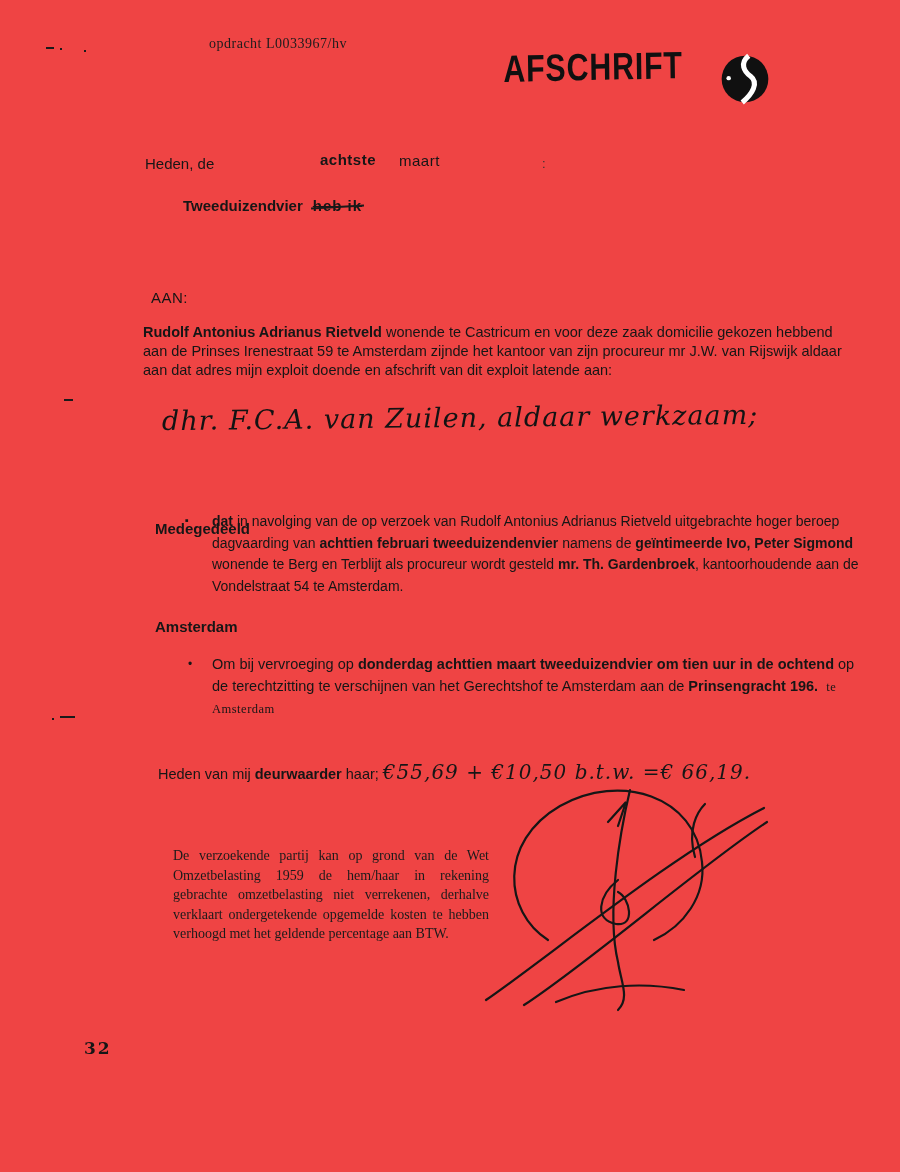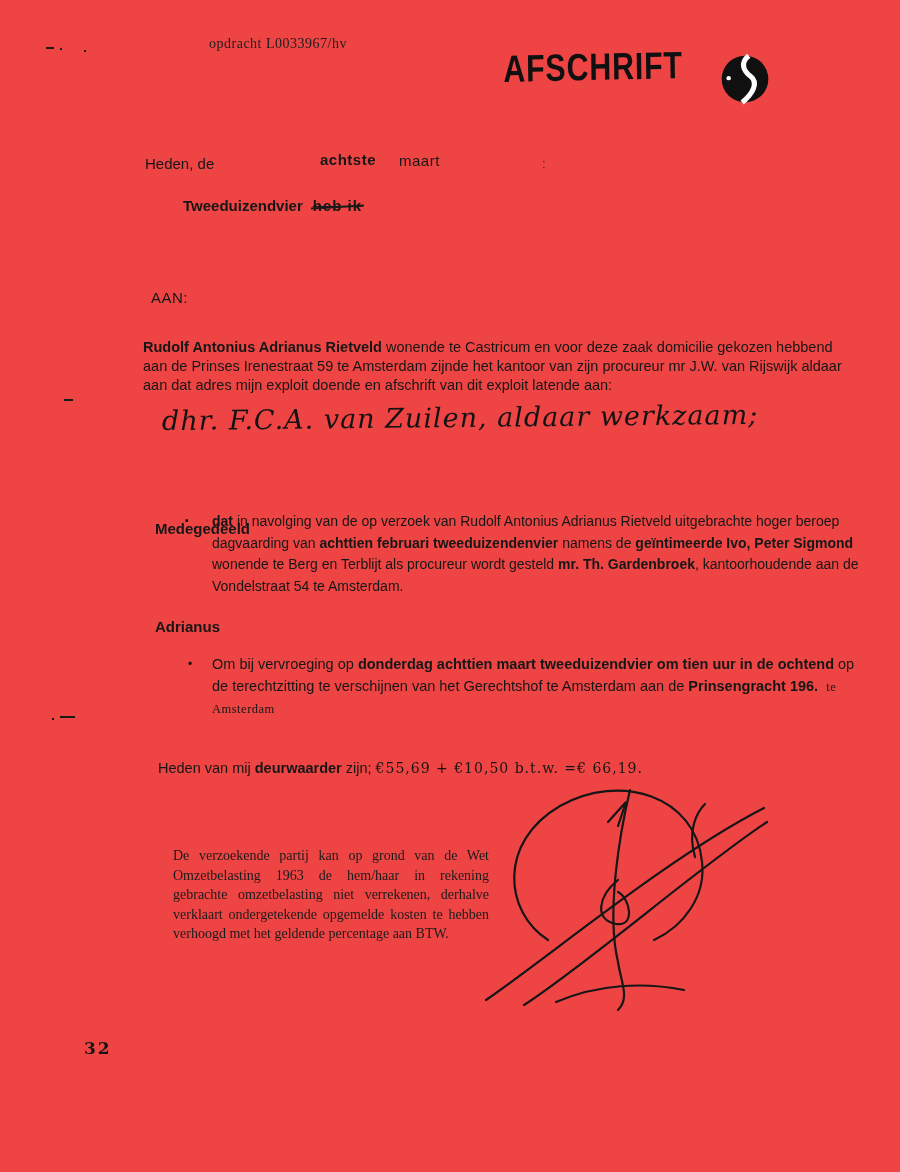--- a/index.html
+++ b/index.html
@@ -37,37 +37,37 @@
   .struck::after{
     content:"";position:absolute;left:-2px;right:-2px;top:55%;
     border-top:2px solid #1a1a1a;transform:rotate(-3deg);
   }
 
   .bailiff{left:440px;top:205px;width:322px;font-size:14px;line-height:17.6px;
            font-family:"Liberation Serif",serif;color:#141414;}
 
   .aan{left:151px;top:289px;font-size:15px;font-weight:normal;letter-spacing:0.5px;text-align:center;}
 
-  .recipient{left:143px;top:338px;width:716px;font-size:14.5px;line-height:19px;}
+  .recipient{left:143px;top:323px;width:716px;font-size:14.5px;line-height:19px;}
 
   .hwline{left:162px;top:402px;font-size:27px;letter-spacing:1px;
           transform:rotate(-0.6deg);white-space:nowrap;color:#131313;}
 
   .h-medegedeeld{left:155px;top:476px;font-size:15px;font-weight:bold;margin-top:44px;}
   .bullet1-dot{left:185px;top:514px;font-size:11px;}
   .bullet1-text{left:212px;top:511px;width:648px;font-size:14px;line-height:21.5px;}
 
   .h-aangezegd{left:155px;top:618px;font-size:15px;font-weight:bold;}
   .bullet2-dot{left:188px;top:657px;font-size:12px;}
   .bullet2-text{left:212px;top:654px;width:655px;font-size:14.5px;line-height:21.5px;}
   .small-typed{font-family:"Liberation Serif",serif;font-size:12.5px;letter-spacing:0.5px;}
 
   .kosten{left:158px;top:760px;font-size:14.5px;white-space:nowrap;}
-  .kosten .hw-amounts{font-family:"DejaVu Serif",serif;
-                      font-size:14px;letter-spacing:1px;margin-left:4px;}
+  .kosten .hw-amounts{font-family:"DejaVu Serif",serif;font-style:italic;
+                      font-size:20px;letter-spacing:1px;margin-left:4px;}
 
   .signature{left:468px;top:760px;width:312px;height:258px;}
 
   .btw{left:173px;top:846px;width:316px;font-size:14px;line-height:19.6px;
        text-align:justify;font-family:"Liberation Serif",serif;color:#1b1b1b;}
 
   .pagenum{left:84px;top:1038px;font-size:17px;font-weight:bold;
            font-family:"DejaVu Serif",serif;letter-spacing:2px;}
 
   .dash{background:#1a1a1a;height:2px;}
@@ -112,38 +112,38 @@
   <div class="abs aan">AAN:</div>
 
   <div class="abs recipient"><span class="bold">Rudolf Antonius Adrianus Rietveld</span><span> wonende te Castricum en voor deze zaak domicilie gekozen hebbend aan de  Prinses Irenestraat 59 te Amsterdam zijnde het kantoor van zijn procureur mr J.W. van Rijswijk aldaar aan dat adres mijn exploit doende en afschrift van dit exploit latende aan:</span></div>
 
   <div class="abs hwline hand">dhr. F.C.A. van Zuilen, aldaar werkzaam;</div>
 
   <div class="abs h-medegedeeld">Medegedeeld</div>
   <div class="abs bullet1-dot">▪</div>
   <div class="abs bullet1-text"><span class="bold">dat</span><span> in navolging van de op verzoek van Rudolf Antonius Adrianus Rietveld uitgebrachte hoger beroep dagvaarding van </span><span class="bold">achttien februari tweeduizendenvier</span><span> namens de </span><span class="bold">geïntimeerde Ivo, Peter Sigmond</span><span> wonende te  Berg en Terblijt als procureur wordt gesteld </span><span class="bold">mr. Th. Gardenbroek</span><span>, kantoorhoudende aan de Vondelstraat 54 te Amsterdam.</span></div>
 
-  <div class="abs h-aangezegd">Adrianus</div>
+  <div class="abs h-aangezegd">Amsterdam</div>
   <div class="abs bullet2-dot">•</div>
   <div class="abs bullet2-text"><span>Om bij vervroeging op </span><span class="bold">donderdag achttien maart tweeduizendvier om tien uur in de ochtend</span><span> op de terechtzitting te verschijnen van het Gerechtshof te Amsterdam aan de </span><span class="bold">Prinsengracht 196.</span>&nbsp; <span class="small-typed">te Amsterdam</span></div>
 
-  <div class="abs kosten"><span>Heden van mij </span><span class="bold">deurwaarder</span><span> zijn;</span><span class="hw-amounts">€55,69 + €10,50 b.t.w. =€ 66,19.</span></div>
+  <div class="abs kosten"><span>Heden van mij </span><span class="bold">deurwaarder</span><span> haar;</span><span class="hw-amounts">€55,69 + €10,50 b.t.w. =€ 66,19.</span></div>
 
   <div class="abs signature">
     <svg viewBox="0 0 312 258" width="312" height="258" aria-hidden="true">
       <g fill="none" stroke="#161616" stroke-width="2.2" stroke-linecap="round">
         <path d="M80 180 C 36 152 30 82 92 46 C 152 12 228 36 234 102 C 238 136 216 166 186 180"></path>
         <path d="M18 240 C 82 196 202 96 296 48"></path>
         <path d="M56 245 C 122 202 232 106 299 62"></path>
         <path d="M162 30 C 152 72 138 152 150 202 C 153 222 162 238 150 250"></path>
         <path d="M150 120 C 130 136 126 160 148 164 C 168 167 162 138 150 132"></path>
         <path d="M88 242 C 130 224 176 222 216 230"></path>
         <path d="M227 97 C 219 70 229 52 237 44"></path>
         <path d="M140 62 L 158 42 L 150 66"></path>
       </g>
     </svg>
   </div>
 
-  <div class="abs btw">De verzoekende partij kan op grond van de Wet Omzetbelasting 1963 de hem/haar in rekening gebrachte omzetbelasting niet verrekenen, derhalve verklaart ondergetekende opgemelde kosten te hebben verhoogd met het geldende percentage aan BTW.</div>
+  <div class="abs btw">De verzoekende partij kan op grond van de Wet Omzetbelasting 1959 de hem/haar in rekening gebrachte omzetbelasting niet verrekenen, derhalve verklaart ondergetekende opgemelde kosten te hebben verhoogd met het geldende percentage aan BTW.</div>
 
   <div class="abs pagenum">32</div>
 
 </div>
 
 </body></html>

